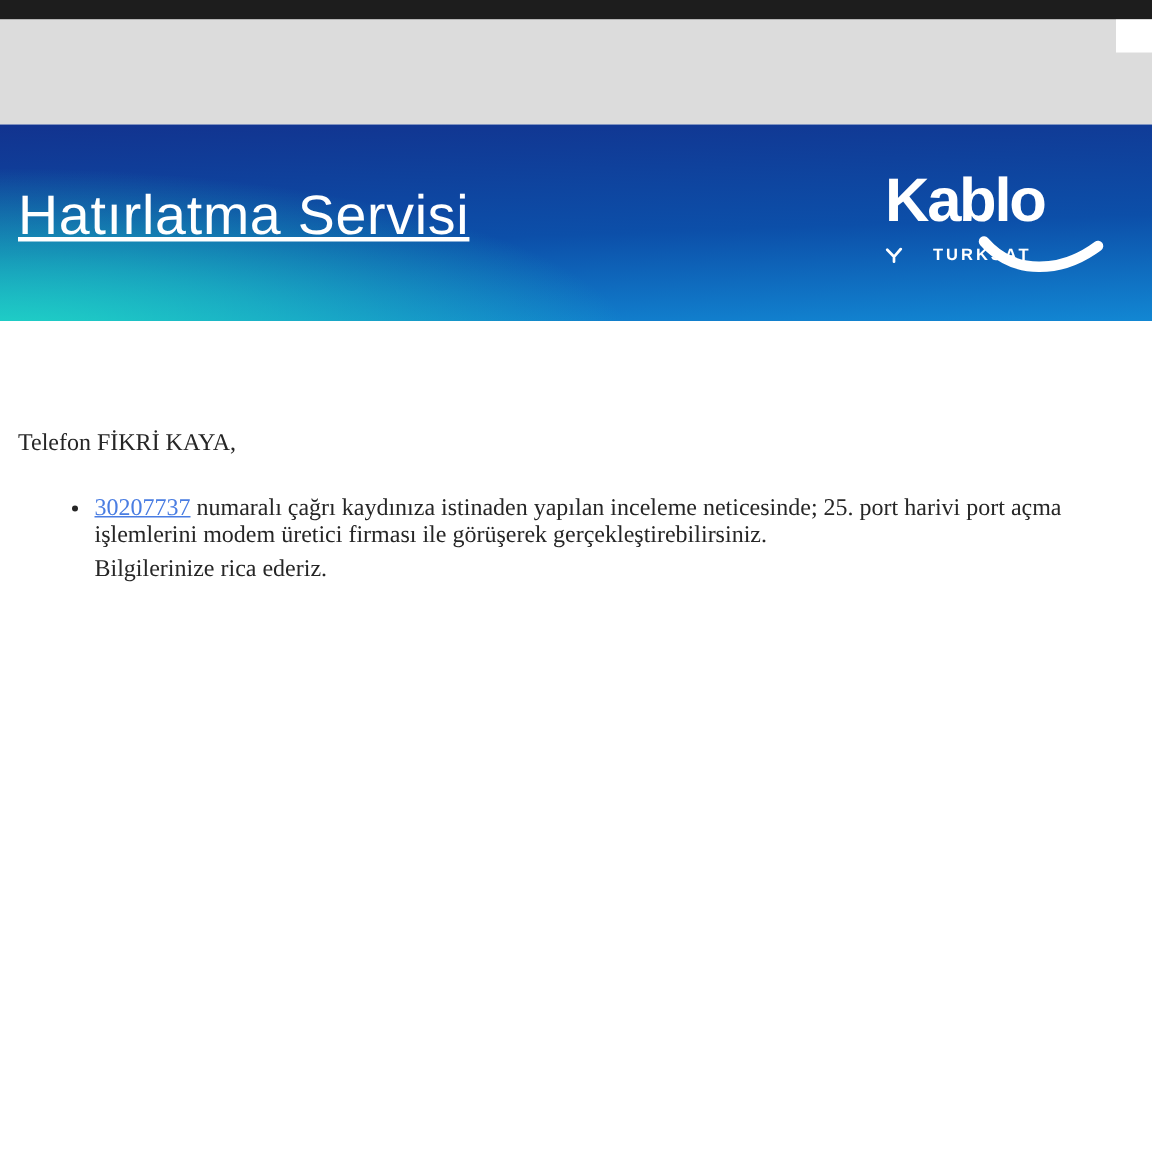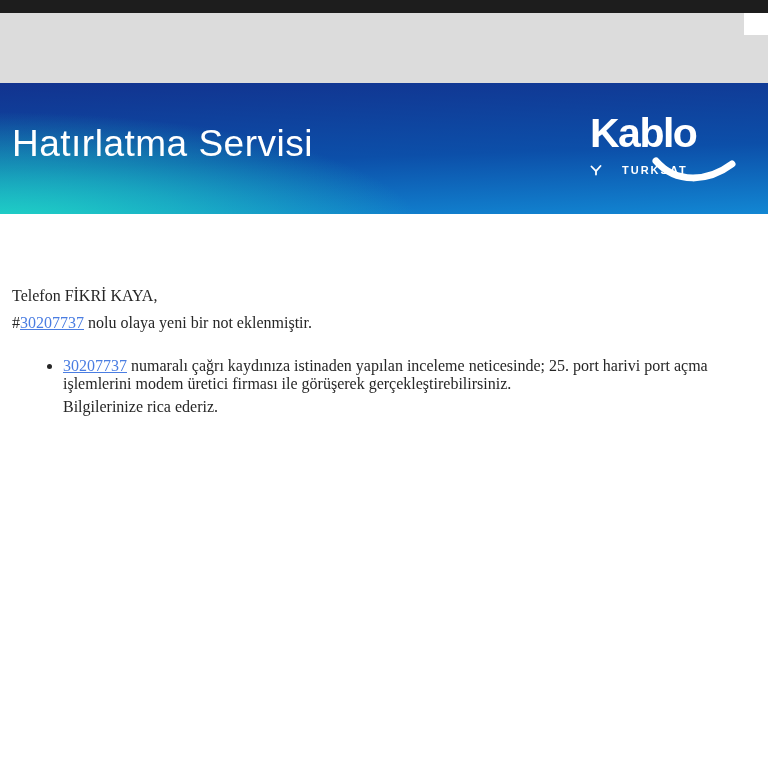--- a/index.html
+++ b/index.html
@@ -16,21 +16,21 @@
   
   .header{
     height:131px;position:relative;display:flex;align-items:center;
     background:
       radial-gradient(95% 160% at 0% 115%, #21dcc6 0%, rgba(33,220,198,.55) 28%, rgba(33,220,198,0) 58%),
       linear-gradient(178deg,#12338f 0%,#0c4fa9 55%,#1287d3 100%);
   }
   .title{
     font-family:"Liberation Sans",sans-serif;
     font-size:37px;font-weight:400;color:#fff;
-    margin:0 0 10px 12px;letter-spacing:.5px;
+    margin:0 0 10px 12px;letter-spacing:.5px;text-decoration:underline;
   }
   .logo{
     position:absolute;right:36px;top:30px;width:142px;
     font-family:"Liberation Sans",sans-serif;color:#fff;text-align:left;
   }
   .logo-word{font-size:41px;font-weight:700;letter-spacing:-1.5px;line-height:1;}
   .logo-smile{position:absolute;right:-4px;top:44px}
   .logo-sub{display:flex;align-items:center;gap:20px;margin-top:10px;
     font-size:11px;font-weight:700;letter-spacing:2px;}
 
@@ -70,23 +70,20 @@
         <path d="M1.5 1.5 L6 6.2 M10.5 1 L6 6.2 M6 6.2 L6 9.5" stroke="#ffffff" stroke-width="1.8" fill="none" stroke-linecap="round"></path>
       </svg>
       <span>TURKSAT</span>
     </div>
   </div>
 </div>
 
 <div class="content">
   <p class="greeting">Telefon FİKRİ KAYA,</p>
 
-  <p class="case-line">
-    <span>#</span><a class="case-link">30207737</a><span> nolu olaya yeni bir not eklenmiştir.</span>
-  </p>
 
   <ul class="note-list">
     <li>
       <p class="note-body">
         <a class="case-link">30207737</a><span> numaralı çağrı kaydınıza istinaden yapılan inceleme neticesinde; 25. port harivi port açma işlemlerini modem üretici firması ile görüşerek gerçekleştirebilirsiniz.</span>
       </p>
       <p class="closing">Bilgilerinize rica ederiz.</p>
     </li>
   </ul>
 

